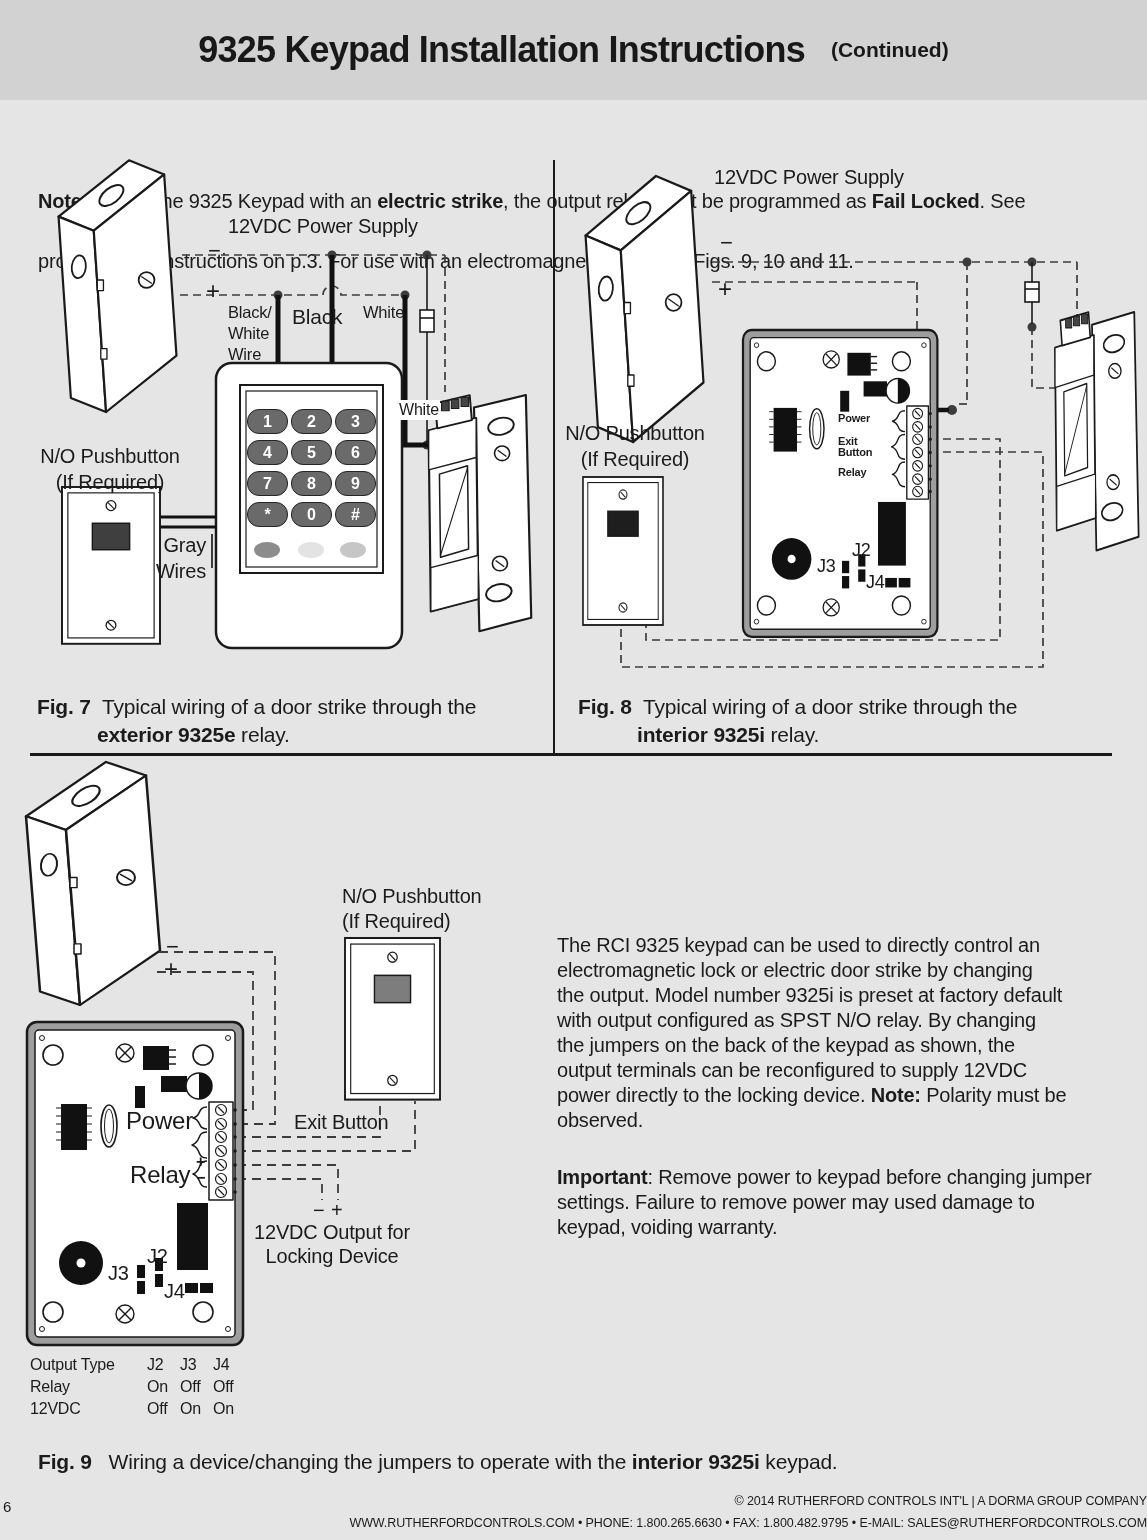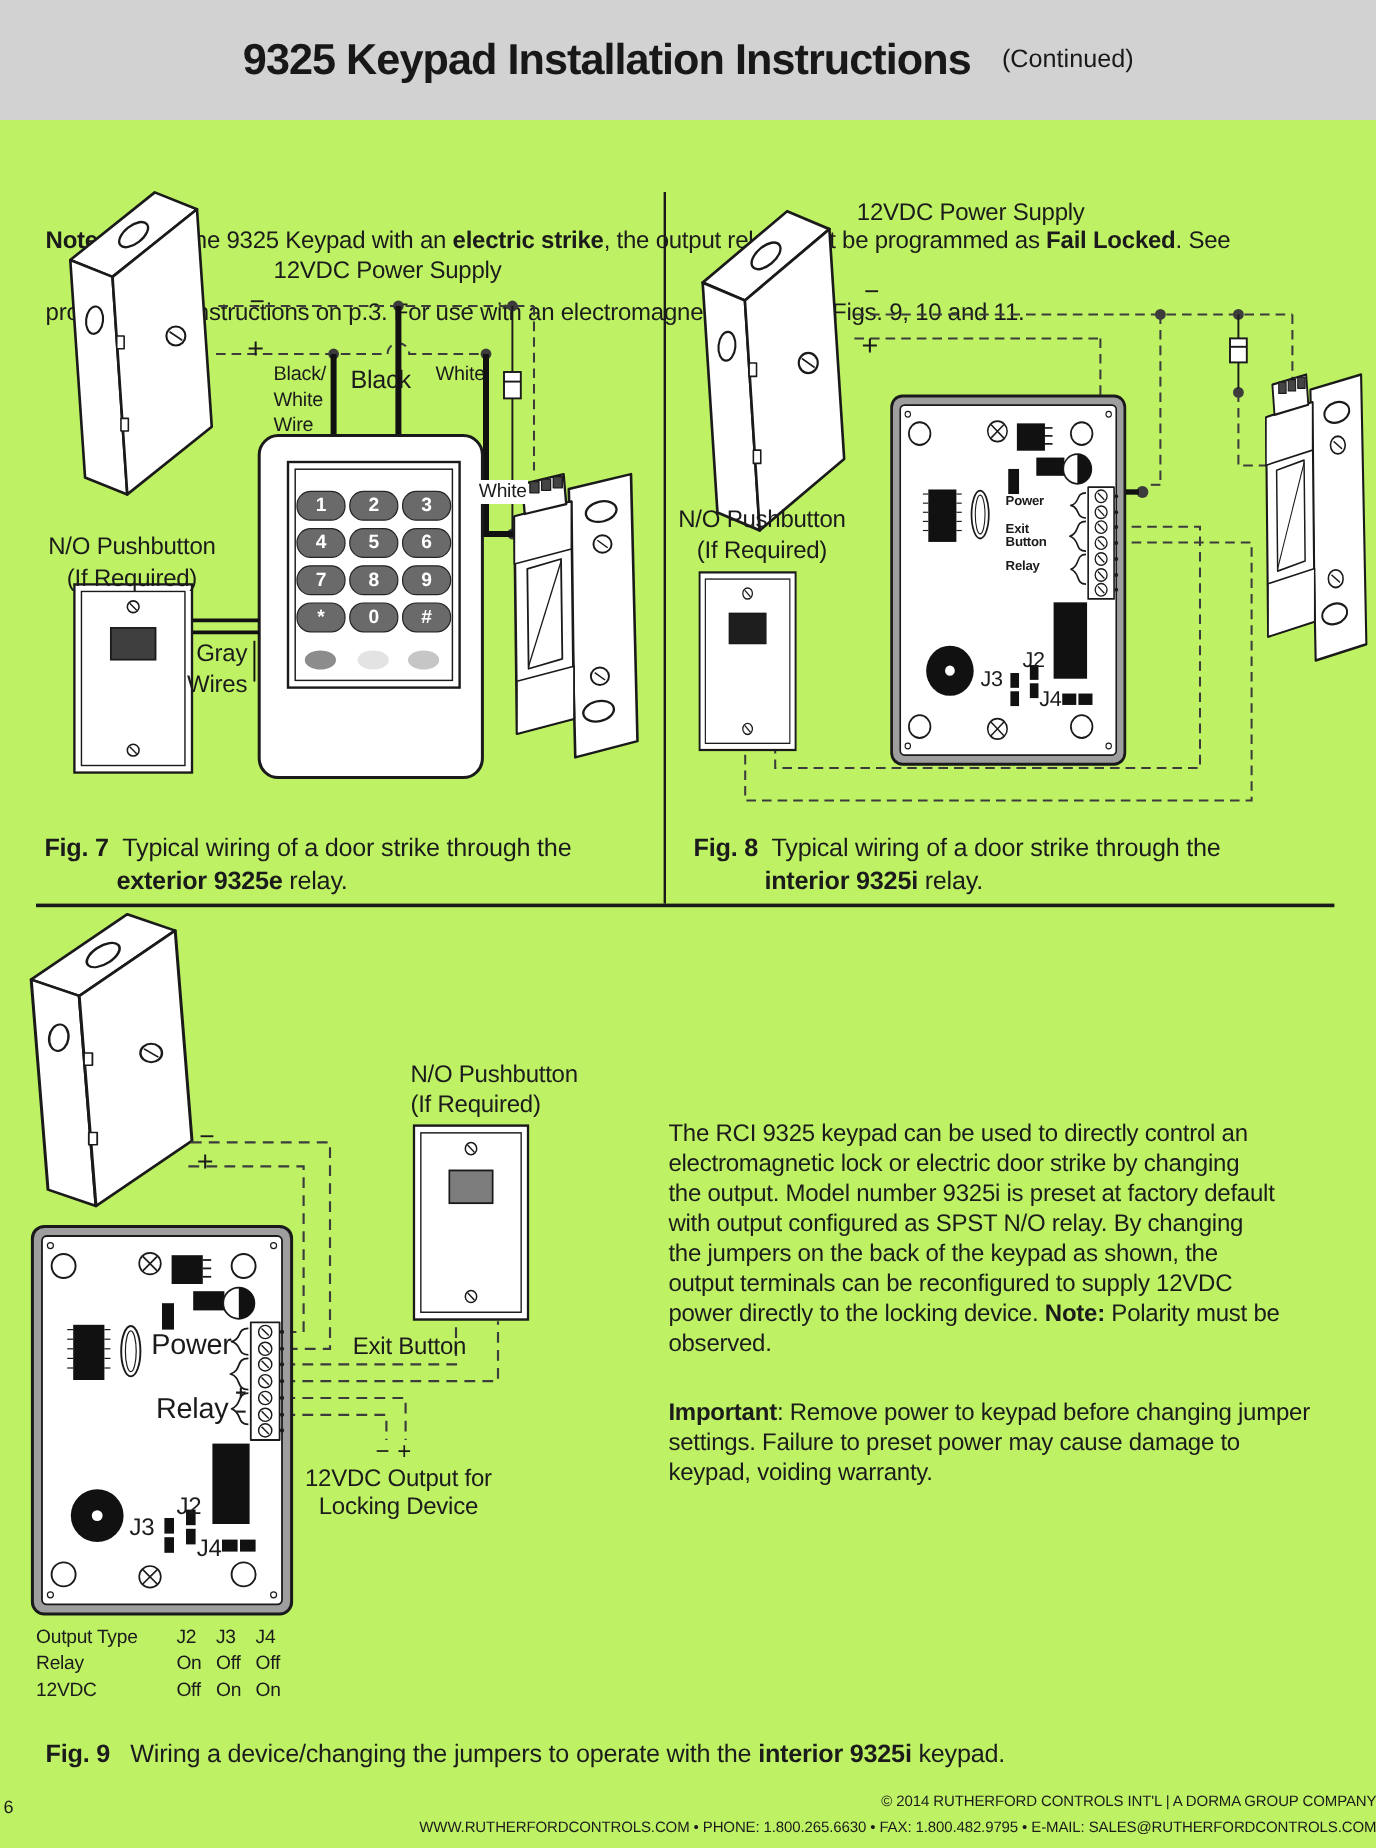--- a/index.html
+++ b/index.html
@@ -1,26 +1,26 @@
 <!DOCTYPE html>
 <html><head>
 <meta charset="utf-8">
 <style>
   html,body{margin:0;padding:0;background:#888;}
-  .page{position:relative;width:1147px;height:1540px;background:#bef264;overflow:hidden;
+  .page{position:relative;width:1147px;height:1540px;background:#e5e5e5;overflow:hidden;
         font-family:"Liberation Sans",sans-serif;color:#1b1b1b;}
   .lbl{position:absolute;font-family:"Liberation Sans",sans-serif;color:#1b1b1b;
        letter-spacing:-0.2px;line-height:1.22;white-space:pre-line;}
   .b{font-weight:bold;}
   .ctr{text-align:center;}
   .rgt{text-align:right;}
   .titlebar{position:absolute;left:0;top:0;width:1147px;height:100px;background:#d2d2d2;
             display:flex;align-items:center;justify-content:center;}
   .title-main{font-size:36px;font-weight:bold;letter-spacing:-0.8px;color:#181818;}
-  .title-cont{font-size:21px;font-weight:normal;margin-left:26px;color:#181818;}
+  .title-cont{font-size:21px;font-weight:bold;margin-left:26px;color:#181818;}
   .vdiv{position:absolute;left:553px;top:160px;width:2px;height:593px;background:#1a1a1a;}
   .hdiv{position:absolute;left:30px;top:753px;width:1082px;height:3px;background:#1a1a1a;}
   .keygrid{position:absolute;left:247px;top:409px;display:grid;
            grid-template-columns:repeat(3,41px);grid-auto-rows:25px;column-gap:3px;row-gap:6px;}
   .key{background:#6a6a6a;border:1.5px solid #242424;border-radius:12px;color:#ffffff;
        font-weight:bold;font-size:16px;display:flex;align-items:center;justify-content:center;
        font-family:"Liberation Sans",sans-serif;}
   .tbl{position:absolute;left:30px;top:1354px;font-size:16px;line-height:22px;letter-spacing:-0.2px;}
   .tbl span{display:inline-block;}
   .c0{width:117px;} .c1{width:33px;} .c2{width:33px;} .c3{width:30px;}
@@ -349,21 +349,21 @@
     <div>electromagnetic lock or electric door strike by changing</div>
     <div>the output. Model number 9325i is preset at factory default</div>
     <div>with output configured as SPST N/O relay. By changing</div>
     <div>the jumpers on the back of the keypad as shown, the</div>
     <div>output terminals can be reconfigured to supply 12VDC</div>
     <div><span>power directly to the locking device. </span><span class="b">Note:</span><span> Polarity must be</span></div>
     <div>observed.</div>
   </div>
   <div class="bodytxt" style="top:1165px;">
     <div><span class="b">Important</span><span>: Remove power to keypad before changing jumper</span></div>
-    <div>settings. Failure to preset power may cause damage to</div>
+    <div>settings. Failure to remove power may used damage to</div>
     <div>keypad, voiding warranty.</div>
   </div>
 
   <div class="cap" style="left:38px;top:1414px;margin-top:36px;">
     <span class="b">Fig. 9</span>&nbsp;&nbsp;&nbsp;<span>Wiring a device/changing the jumpers to operate with the </span><span class="b">interior 9325i</span><span> keypad.</span>
   </div>
 
   <div class="lbl" style="left:3px;top:1498px;font-size:15px;">6</div>
   <div class="foot" style="top:1494px;">© 2014 RUTHERFORD CONTROLS INT'L | A DORMA GROUP COMPANY</div>
   <div class="foot" style="top:1516px;">WWW.RUTHERFORDCONTROLS.COM • PHONE: 1.800.265.6630 • FAX: 1.800.482.9795 • E-MAIL: SALES@RUTHERFORDCONTROLS.COM</div>

